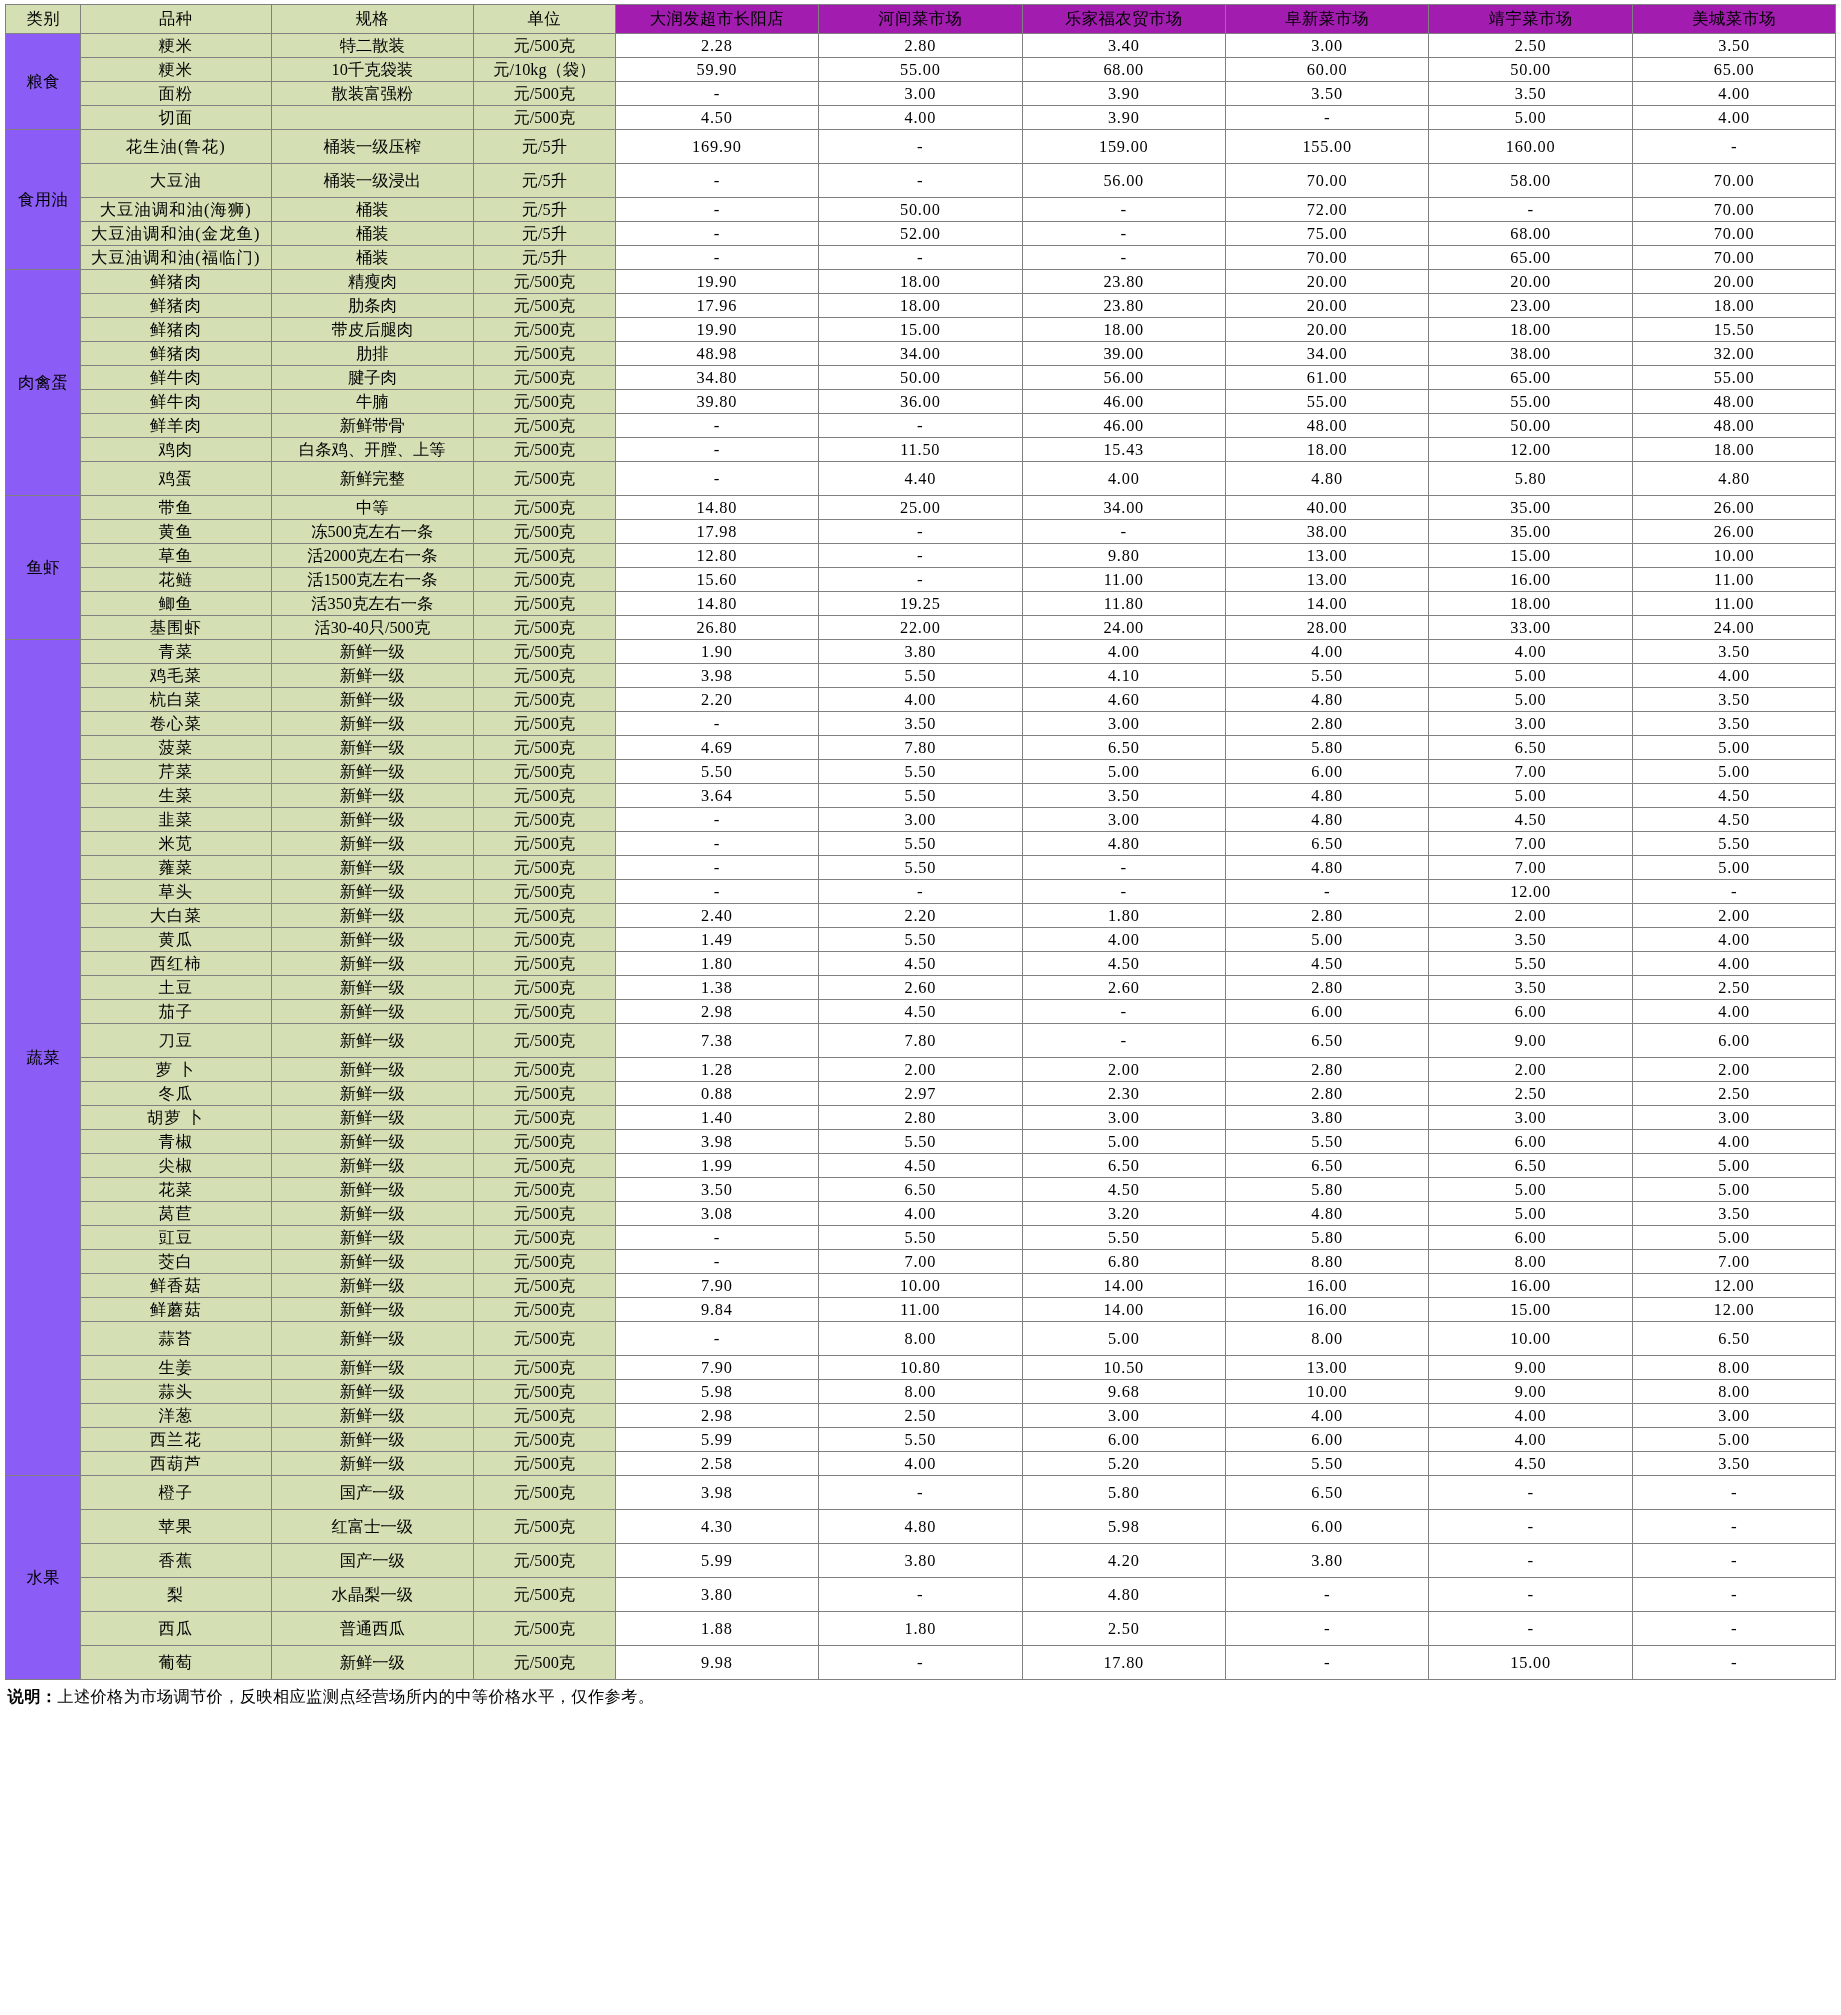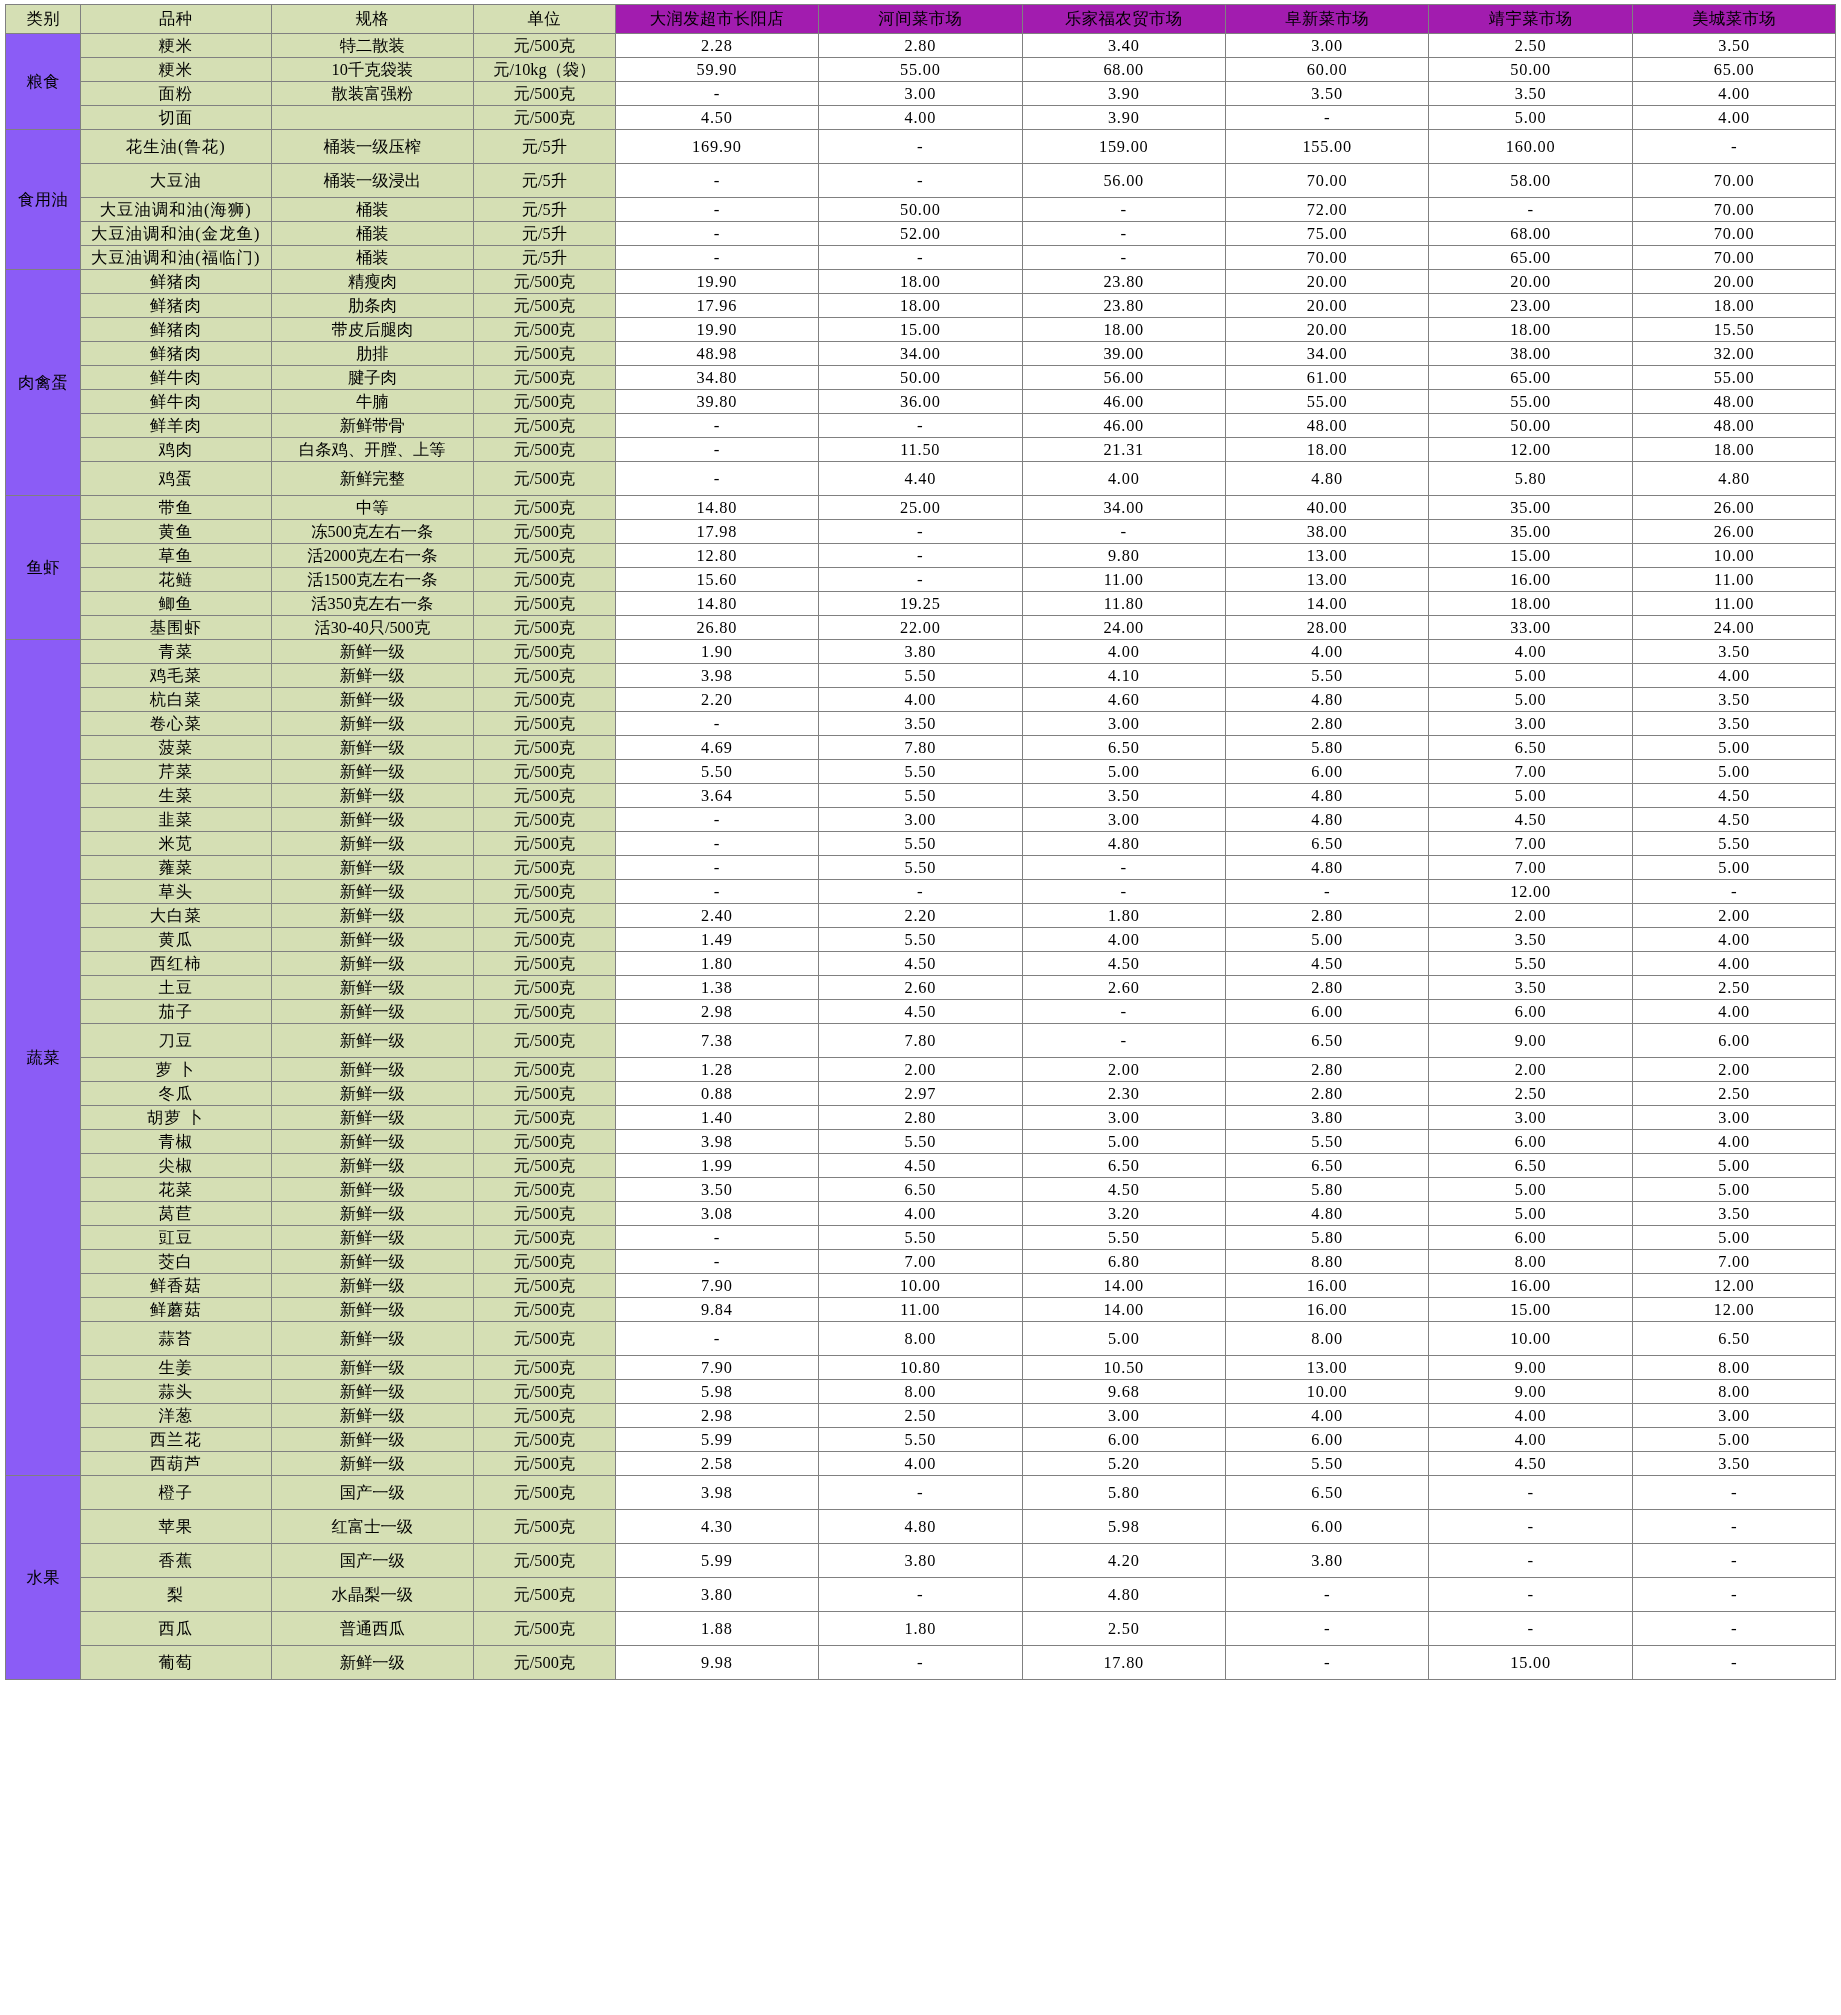--- a/index.html
+++ b/index.html
@@ -296,21 +296,21 @@
           <td class="val">48.00</td>
           <td class="val">50.00</td>
           <td class="val">48.00</td>
         </tr>
         <tr class="r">
           <td class="item">鸡肉</td>
           <td class="spec">白条鸡、开膛、上等</td>
           <td class="unit">元/500克</td>
           <td class="val dash">-</td>
           <td class="val">11.50</td>
-          <td class="val">21.31</td>
+          <td class="val">15.43</td>
           <td class="val">18.00</td>
           <td class="val">12.00</td>
           <td class="val">18.00</td>
         </tr>
         <tr class="r-tall">
           <td class="item">鸡蛋</td>
           <td class="spec">新鲜完整</td>
           <td class="unit">元/500克</td>
           <td class="val dash">-</td>
           <td class="val">4.40</td>
@@ -824,15 +824,18 @@
           <td class="val">9.98</td>
           <td class="val dash">-</td>
           <td class="val">17.80</td>
           <td class="val dash">-</td>
           <td class="val">15.00</td>
           <td class="val dash">-</td>
         </tr>
       </tbody>
   </table>
 
+  <div class="note">
+    <b>说明：</b><span>上述价格为市场调节价，反映相应监测点经营场所内的中等价格水平，仅作参考。</span>
+  </div>
 
 </div>
 
 
 </body></html>

